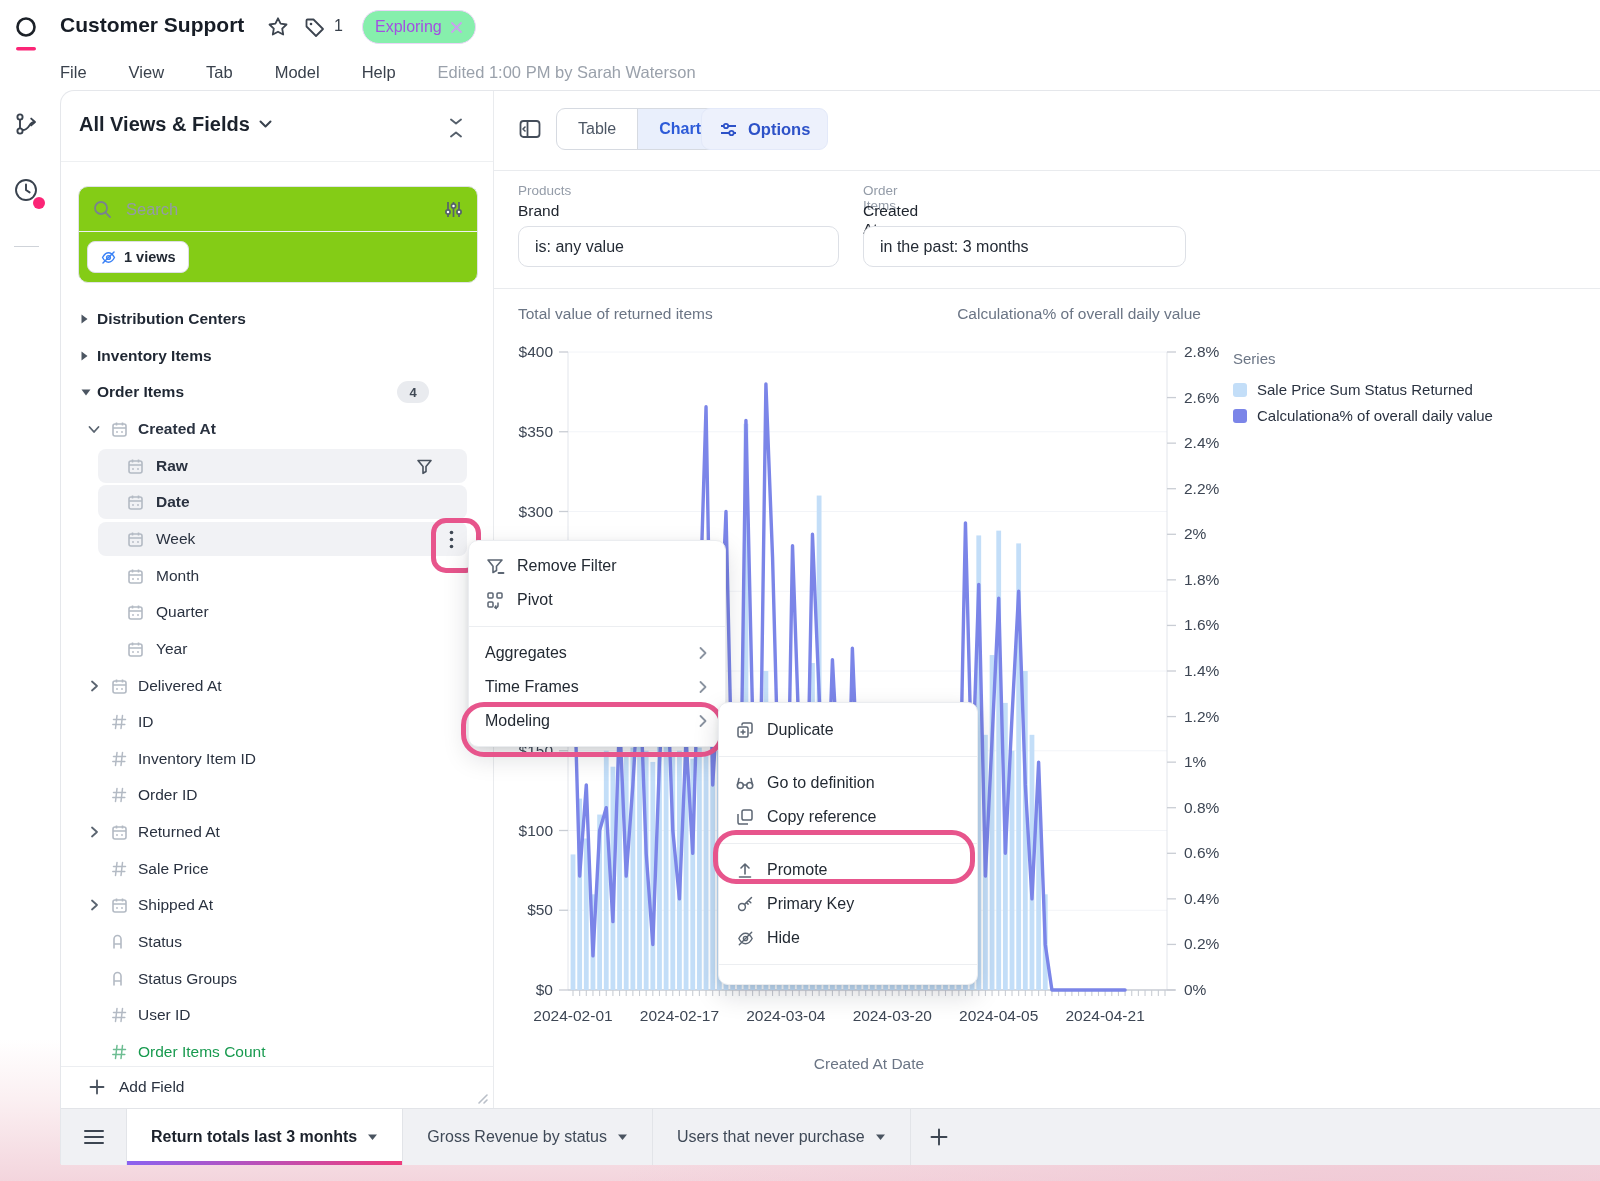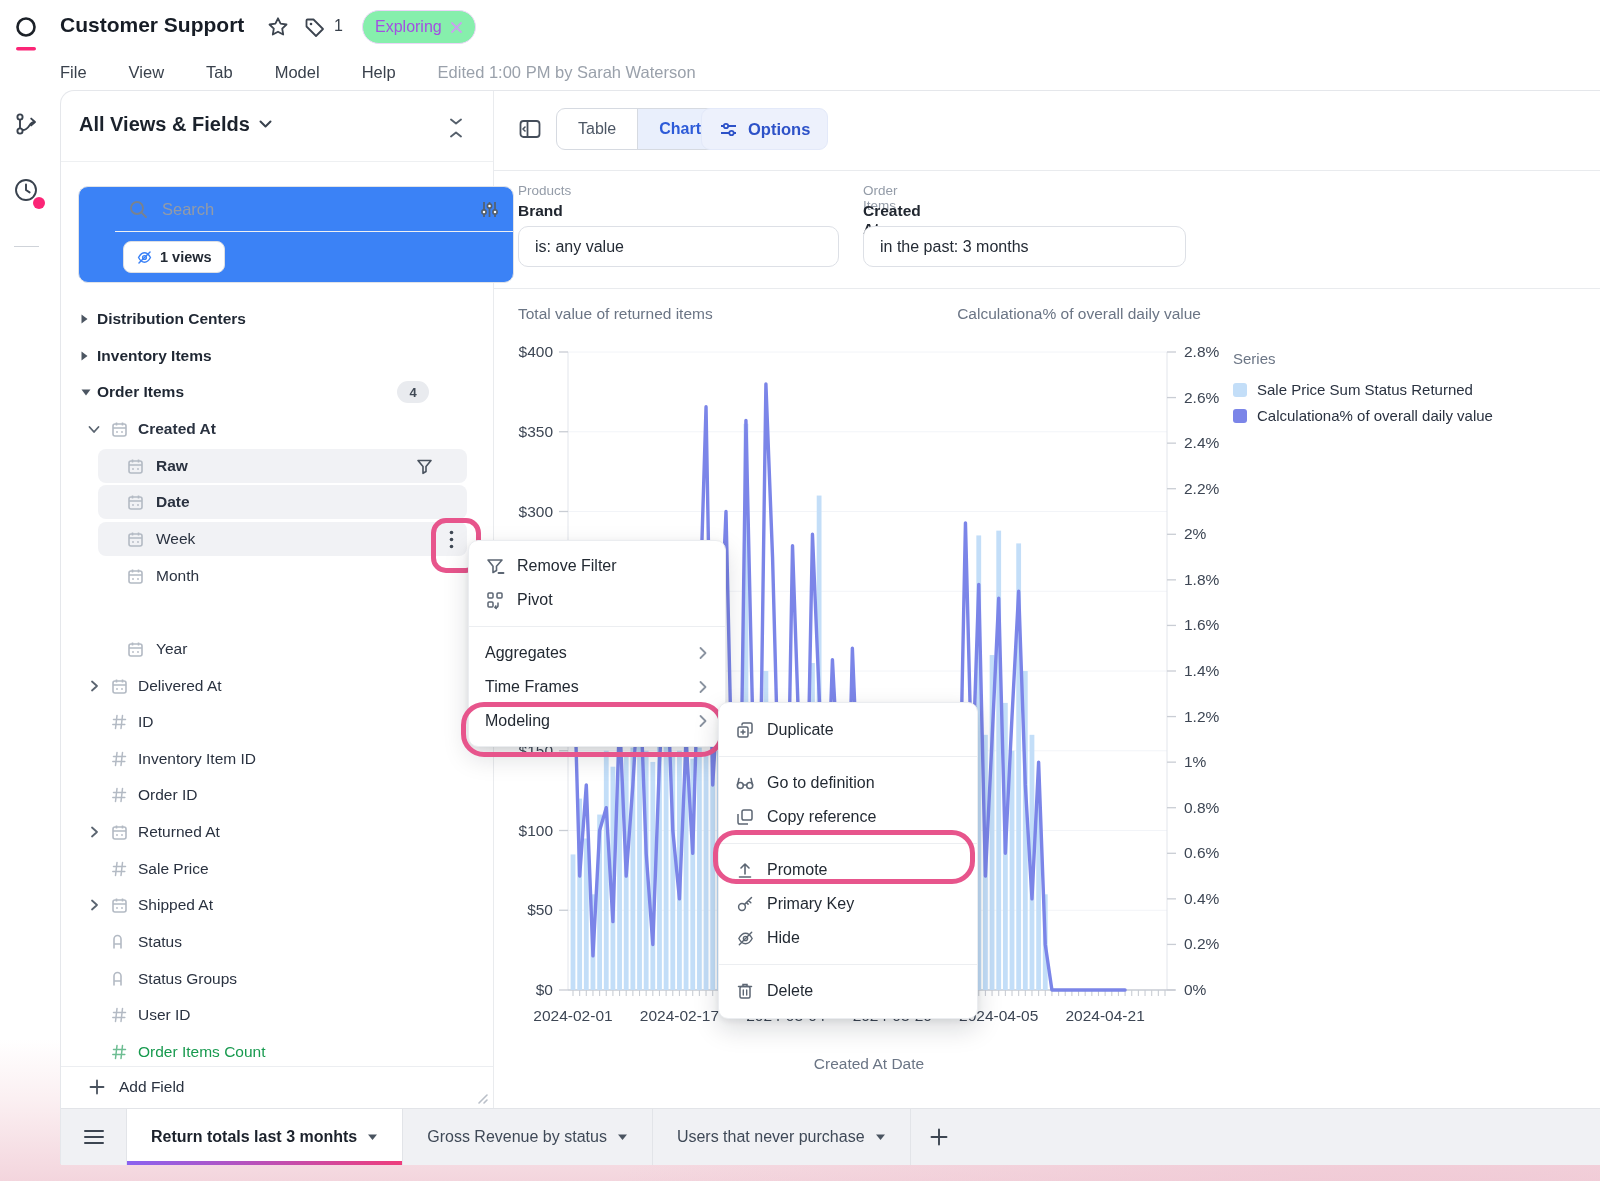--- a/index.html
+++ b/index.html
@@ -36,21 +36,21 @@
   
   .panel{position:absolute;left:60px;top:90px;width:1539px;height:1073px;background:#fff;
     border:1px solid #e5e7eb;border-bottom:none;border-radius:14px 0 0 0;}
 
   
   .sidebar{position:absolute;left:0;top:0;width:432px;height:1017px;border-right:1px solid #e9ebee;}
   .sb-head{position:absolute;left:18px;top:22px;display:flex;align-items:center;gap:9px;
     font-size:20px;font-weight:700;color:#1b222c;}
   .collapse-ic{position:absolute;right:28px;top:26px;color:#555f6b;}
   .sb-divider{position:absolute;left:0;right:0;top:70px;border-top:1px solid #eef0f2;}
-  .search-wrap{position:absolute;left:17px;top:95px;width:398px;border:1px solid #e0e3e8;border-radius:10px;background:#3b82f6;padding-left:36px;}
+  .search-wrap{position:absolute;left:17px;top:95px;width:398px;border:1px solid #e0e3e8;border-radius:10px;background:#84cc16;}
   .search-row{height:44px;display:flex;align-items:center;padding:0 14px;gap:12px;border-bottom:1px solid #eef0f3;}
   .search-row input{flex:1;border:none;outline:none;font-size:16.5px;color:#222933;font-family:inherit;background:transparent;}
   .search-row input::placeholder{color:#939ba7;}
   .chip-row{padding:9px 8px;}
   .views-chip{display:inline-flex;align-items:center;gap:7px;height:30px;padding:0 12px;border:1px solid #dcdfe4;
     border-radius:8px;font-size:14.5px;font-weight:600;color:#222933;background:#fff;}
   .tree{position:absolute;left:0;top:210px;right:0;bottom:0;}
   .trow{position:absolute;left:0;width:432px;height:36px;display:flex;align-items:center;}
   .trow .hl{position:absolute;left:37px;width:369px;height:34px;top:1px;background:#f1f2f5;border-radius:8px;}
   .trow .lbl{position:relative;font-size:15.5px;color:#2a3240;}
@@ -70,21 +70,21 @@
   .panel-btn{position:absolute;left:25px;top:26px;color:#444d5a;cursor:pointer;}
   .seg{position:absolute;left:63px;top:17px;height:40px;border:1px solid #d6dae1;border-radius:9px;display:flex;overflow:hidden;background:#fff;}
   .seg .opt{display:flex;align-items:center;padding:0 21px;font-size:16px;color:#4d5765;font-weight:500;cursor:pointer;}
   .seg .opt.active{background:#e9effc;color:#2d5bd8;font-weight:600;border-left:1px solid #d6dae1;}
   .options-btn{position:absolute;left:208px;top:17px;height:40px;padding:0 17px;background:#edf1fc;border-radius:9px;
     display:flex;align-items:center;gap:10px;color:#2d52c8;font-size:16.5px;font-weight:600;cursor:pointer;border:1px solid #e3e9f9;}
 
   .filters{position:absolute;left:0;right:0;top:79px;height:118px;border-bottom:1px solid #e9ebee;}
   .filter{position:absolute;top:0;}
   .filter .fview{position:absolute;top:13px;font-size:13.5px;color:#949ca8;}
-  .filter .ffield{position:absolute;top:32px;font-size:15.5px;font-weight:700;color:#20262f;}
+  .filter .ffield{position:absolute;top:32px;font-size:15.5px;font-weight:400;color:#20262f;}
   .filter .fval{position:absolute;top:56px;height:41px;border:1px solid #dde0e6;border-radius:10px;background:#fff;
     display:flex;align-items:center;padding:0 16px;font-size:16px;color:#242b35;box-sizing:border-box;cursor:text;}
 
   .chart-zone{position:absolute;left:0;right:0;top:197px;height:820px;}
   .ct{position:absolute;top:17px;font-size:15.5px;color:#6b7585;}
   .legend{position:absolute;left:740px;top:62px;}
   .legend .ltitle{font-size:15px;color:#6b7585;margin-bottom:14px;}
   .legend .litem{display:flex;align-items:center;gap:10px;font-size:15px;color:#2a3240;margin-bottom:9px;}
   .legend .sw{width:14px;height:14px;border-radius:3px;flex:none;}
   .x-title{position:absolute;left:376px;top:767px;transform:translateX(-50%);font-size:15.5px;color:#6b7585;}
@@ -297,20 +297,31 @@
           <div class="trow" style="top: 256.55px;">
             <span class="ticon" style="left:66px;top:10px;color:#b3bac4;">
               <svg width="17" height="17" viewBox="0 0 17 17">
                 <rect x="2" y="3" width="13" height="12" rx="2" fill="none" stroke="currentColor" stroke-width="1.6"></rect>
                 <path d="M5.5 1.5v3M11.5 1.5v3M2 7h13" stroke="currentColor" stroke-width="1.6"></path>
                 <circle cx="6" cy="11" r="0.9" fill="currentColor"></circle>
                 <circle cx="11" cy="11" r="0.9" fill="currentColor"></circle>
               </svg>
             </span>
             <span class="lbl" style="margin-left:95px;font-weight:400;color:#2a3240;">Month</span>
+          </div>
+          <div class="trow" style="top: 293.2px;">
+            <span class="ticon" style="left:66px;top:10px;color:#b3bac4;">
+              <svg width="17" height="17" viewBox="0 0 17 17">
+                <rect x="2" y="3" width="13" height="12" rx="2" fill="none" stroke="currentColor" stroke-width="1.6"></rect>
+                <path d="M5.5 1.5v3M11.5 1.5v3M2 7h13" stroke="currentColor" stroke-width="1.6"></path>
+                <circle cx="6" cy="11" r="0.9" fill="currentColor"></circle>
+                <circle cx="11" cy="11" r="0.9" fill="currentColor"></circle>
+              </svg>
+            </span>
+            <span class="lbl" style="margin-left:95px;font-weight:400;color:#2a3240;">Quarter</span>
           </div>
           <div class="trow" style="top: 366.5px;">
             <span class="caret" style="left:26px;top:11px;">
               <svg width="14" height="14" viewBox="0 0 14 14">
                 <path d="M5 2.5l5 4.5-5 4.5" fill="none" stroke="#5a6470" stroke-width="1.8" stroke-linecap="round" stroke-linejoin="round"></path>
               </svg>
             </span>
             <span class="ticon" style="left:50px;top:10px;color:#b3bac4;">
               <svg width="17" height="17" viewBox="0 0 17 17">
                 <rect x="2" y="3" width="13" height="12" rx="2" fill="none" stroke="currentColor" stroke-width="1.6"></rect>
@@ -881,26 +892,16 @@
         <span class="mic">
           <svg width="19" height="19" viewBox="0 0 20 20">
             <path d="M3 10c2-3.8 4.6-5.5 7-5.5S15 6.2 17 10c-2 3.8-4.6 5.5-7 5.5S5 13.8 3 10z" fill="none" stroke="currentColor" stroke-width="1.5"></path>
             <circle cx="10" cy="10" r="2.2" fill="none" stroke="currentColor" stroke-width="1.5"></circle>
             <path d="M3.5 16.5L16.5 3.5" stroke="currentColor" stroke-width="1.5" stroke-linecap="round"></path>
           </svg>
         </span>
         <span class="mlabel">Hide</span>
       </div>
       <div class="mdivider"></div>
-      <div class="mitem">
-        <span class="mic">
-          <svg width="18" height="18" viewBox="0 0 18 18">
-            <path d="M2.5 4.5h13M7 4.5v-2h4v2" fill="none" stroke="currentColor" stroke-width="1.5" stroke-linecap="round"></path>
-            <rect x="4" y="4.5" width="10" height="11.5" rx="1.5" fill="none" stroke="currentColor" stroke-width="1.5"></rect>
-            <path d="M7.3 8v5M10.7 8v5" stroke="currentColor" stroke-width="1.4" stroke-linecap="round"></path>
-          </svg>
-        </span>
-        <span class="mlabel">Delete</span>
-      </div>
     </div>
   <div class="ring" style="left:713px;top:830px;width:252px;height:44px;"></div>
 
 </div>
 
 </body></html>

